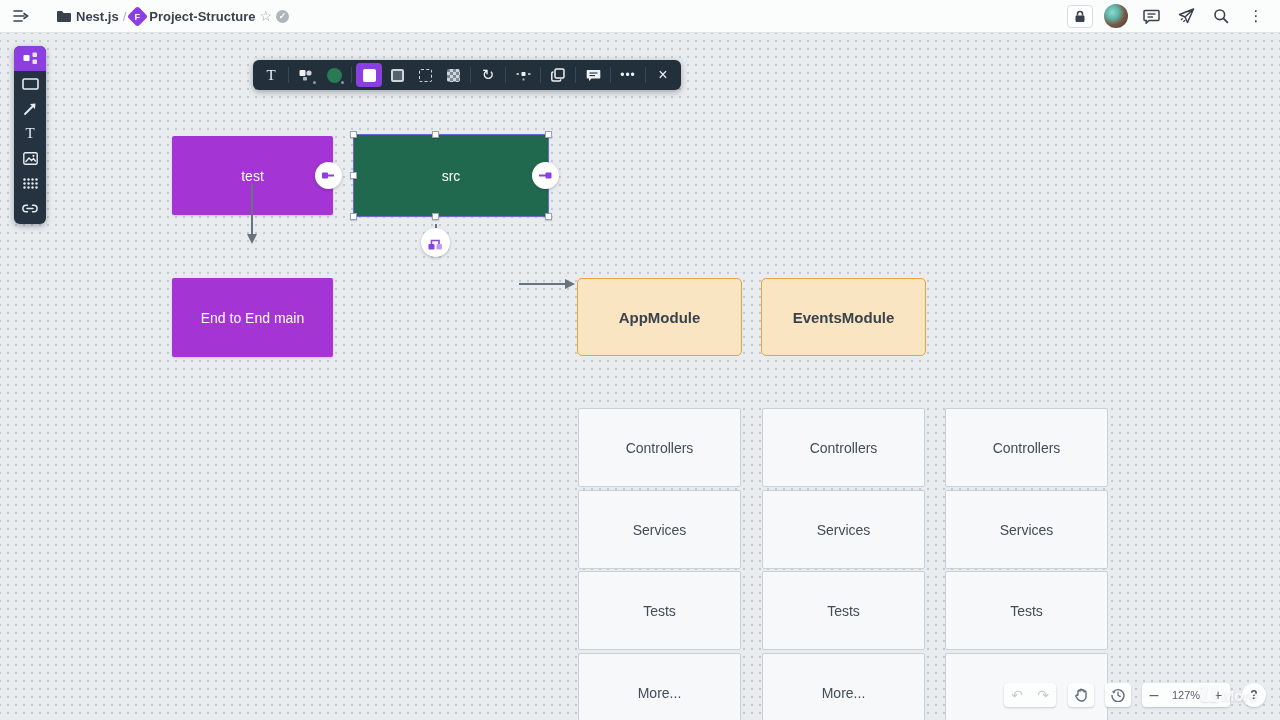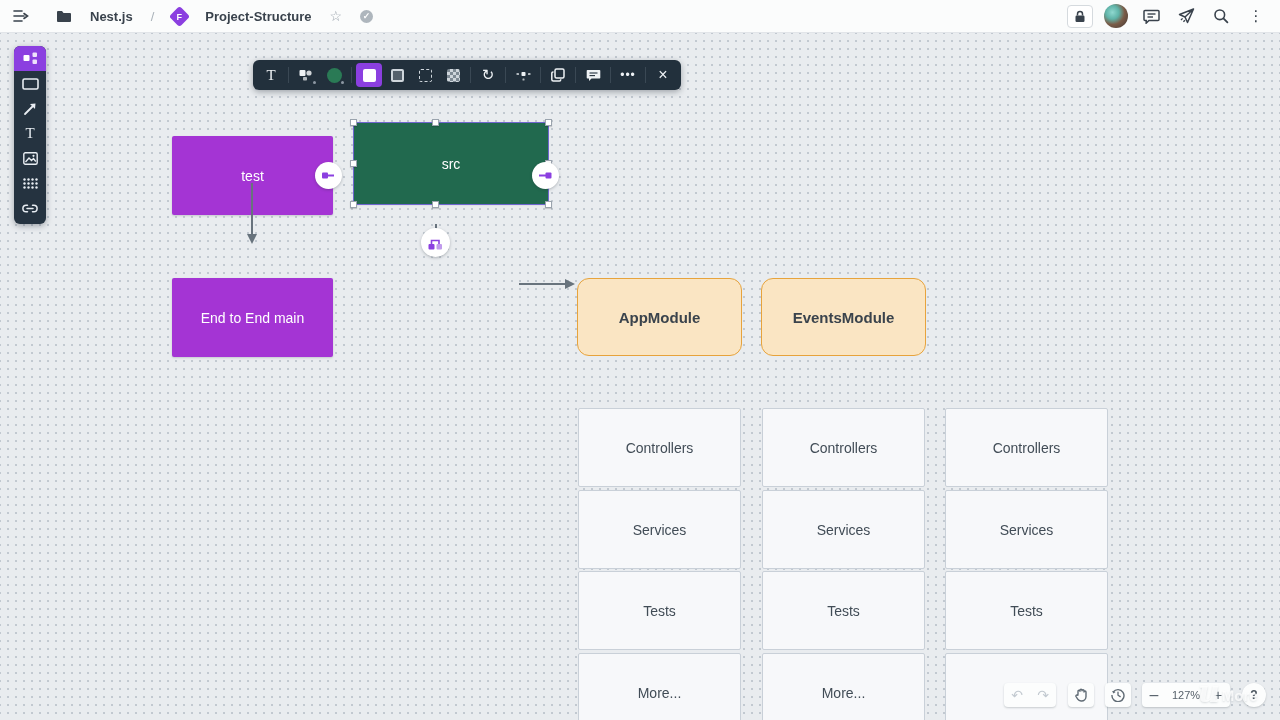--- a/index.html
+++ b/index.html
@@ -7,21 +7,21 @@
     font-family:"Liberation Sans", sans-serif; background:#e9ecef; }
   .glyph { font-family:"DejaVu Sans", sans-serif; }
 
   
   #topbar { position:absolute; left:0; top:0; width:1280px; height:33px;
     background:#fbfcfc; border-bottom:1px solid #e2e5e9; z-index:30;
     display:flex; align-items:center; }
   .tb-icon-btn { display:flex; align-items:center; justify-content:center;
     height:24px; min-width:24px; border-radius:4px; color:#39424c; cursor:pointer; }
   #sidebar-toggle { margin-left:10px; }
-  #breadcrumb { display:flex; align-items:center; margin-left:22px; gap:18px;
+  #breadcrumb { display:flex; align-items:center; margin-left:22px; gap:4px;
     font-size:13px; font-weight:700; color:#39424c;justify-content:center; }
   #breadcrumb .sep { color:#aab2ba; font-weight:400; }
   .diamond { width:15px; height:15px; background:#8b3fe0; transform:rotate(45deg);
     border-radius:3px; display:flex; align-items:center; justify-content:center; }
   .diamond span { transform:rotate(-45deg); color:#fff; font-size:9px; font-weight:700; }
   .star { color:#9aa3ac; font-size:14px; font-weight:400; }
   .sync { width:13px; height:13px; border-radius:50%; background:#aeb6bd; color:#fff;
     font-size:9px; display:flex; align-items:center; justify-content:center; }
   #topbar-right { margin-left:auto; display:flex; align-items:center; gap:11px;
     padding-right:12px; }
@@ -74,21 +74,21 @@
   .node { position:absolute; display:flex; align-items:center; justify-content:center;
     color:#fff; font-size:14px; font-weight:400; border-radius:2px; cursor:pointer;
     box-shadow:0 1px 2px rgba(40,50,60,.18); }
   .purple { background:#a434d4; }
   .green { background:#21694e; }
   .selected { outline:1px solid #6f66cf; }
   .handle { position:absolute; width:7px; height:7px; background:#fff;
     border:1px solid #9aa3ad; box-shadow:0 1px 1px rgba(0,0,0,.15); z-index:6; cursor:pointer; }
 
   .mod-head { position:absolute; display:flex; align-items:center; justify-content:center;
-    background:#fae5c3; border:1.5px solid #e7a33c; border-radius:12px; color:#3a434c;
+    background:#fae5c3; border:1.5px solid #e7a33c; border-radius:5px; color:#3a434c;
     font-size:15px; font-weight:700; cursor:pointer; }
   .mod-cell { position:absolute; display:flex; align-items:center; justify-content:center;
     background:#f7f8fa; border:1px solid #c9d0d8; border-radius:2px; color:#414c56;
     font-size:14px; cursor:pointer;margin-top:48px; }
 
   .conn-circle { position:absolute; background:#fff; border-radius:50%;
     box-shadow:0 1px 3px rgba(40,50,60,.3); display:flex; align-items:center;
     justify-content:center; z-index:7; cursor:pointer; }
 
   
@@ -184,21 +184,21 @@
       <line x1="436" y1="224" x2="436" y2="233" fill="none"></line>
       <path d="M436 242 L431 232 L441 232 Z" stroke="none"></path>
 
       <line x1="519" y1="284" x2="566" y2="284" fill="none"></line>
       <path d="M575 284 L565 279 L565 289 Z" stroke="none"></path>
     </g>
   </svg>
 
   <div class="node purple" style="left:172px;top:103px;width:161px;height:79px;">test</div>
 
-  <div class="node green selected" style="left:354px;top:90px;width:194px;height:81px;z-index:5;">
+  <div class="node green selected" style="left:354px;top:102px;width:194px;height:81px;z-index:5;">
     <span>src</span>
     <div class="handle" style="left:-4px;top:-4px;"></div>
     <div class="handle" style="left:78px;top:-4px;"></div>
     <div class="handle" style="right:-4px;top:-4px;"></div>
     <div class="handle" style="left:-4px;top:37px;"></div>
     <div class="handle" style="right:-4px;top:37px;"></div>
     <div class="handle" style="left:-4px;bottom:-4px;"></div>
     <div class="handle" style="left:78px;bottom:-4px;"></div>
     <div class="handle" style="right:-4px;bottom:-4px;"></div>
   </div>

